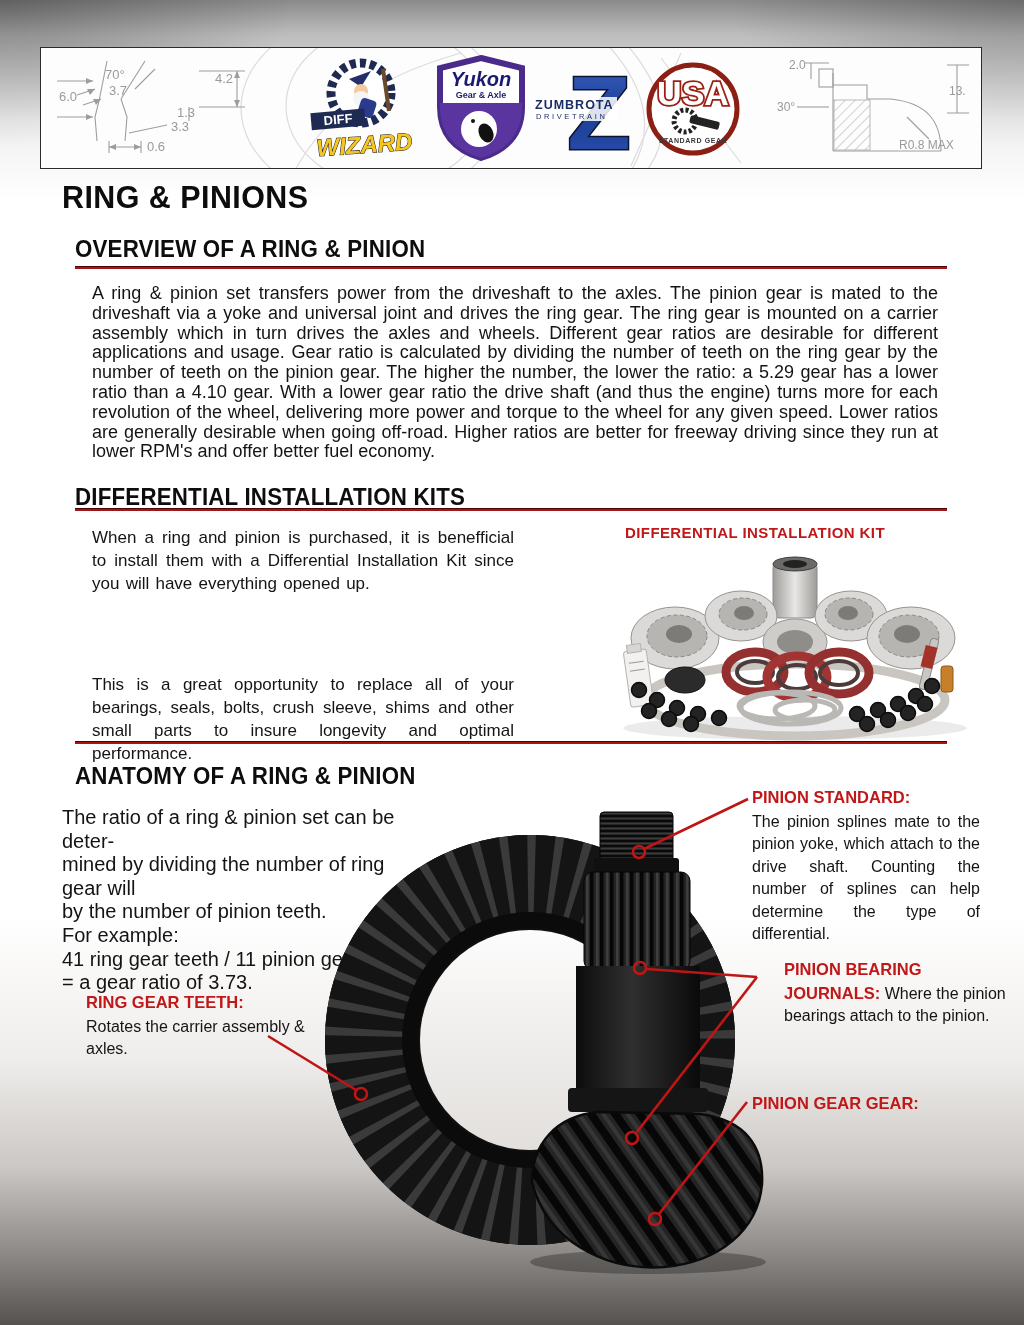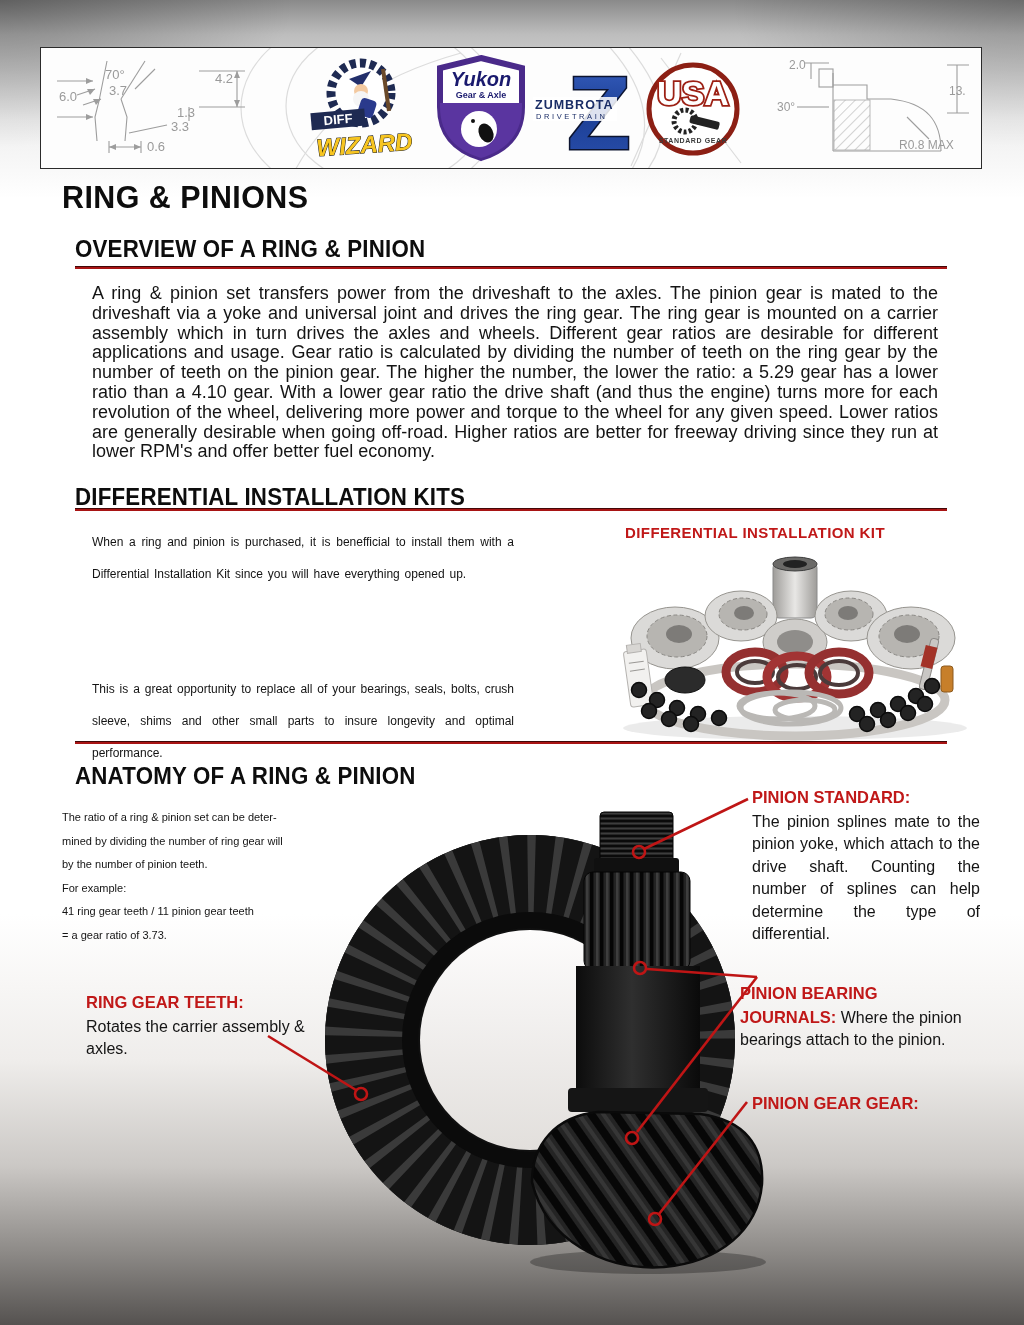--- a/index.html
+++ b/index.html
@@ -29,22 +29,22 @@
     transform:scaleX(.98);transform-origin:left top;white-space:nowrap;
   }
   .h2{
     font-size:23px;font-weight:bold;letter-spacing:.2px;color:#0d0d0d;
     transform:scaleX(.97);transform-origin:left top;white-space:nowrap;
   }
   .rule{left:75px;width:872px;height:3px;background:#a81414;border-top:1px solid #420808;box-sizing:border-box;}
 
   
   .body-text{font-size:18px;line-height:19.8px;text-align:justify;color:#141414;}
-  .col-text{font-size:12px;line-height:32px;text-align:justify;color:#141414;word-spacing:1.5px;}
-  .intro{font-size:11px;line-height:23.6px;color:#141414;}
+  .col-text{font-size:17px;line-height:23px;text-align:justify;color:#141414;word-spacing:1.5px;}
+  .intro{font-size:20px;line-height:23.6px;color:#141414;}
   .intro span{display:block;}
   .kit-label{font-size:15px;font-weight:bold;color:#c01818;text-align:center;letter-spacing:.4px;}
 
   .callout{font-size:16px;line-height:22.5px;color:#141414;}
   .callout .lbl{color:#c01818;font-weight:bold;font-size:16.5px;}
   .callout .lbl-block{display:block;margin-bottom:2px;}
   .callout.just{text-align:justify;}
 </style>
 </head>
 <body>
@@ -373,21 +373,21 @@
   <div class="abs callout" style="left:86px;top:991px;width:242px;">
     <span class="lbl lbl-block">RING GEAR TEETH:</span>
     <span>Rotates the carrier assembly &amp; axles.</span>
   </div>
 
   <div class="abs callout just" style="left:752px;top:786px;width:228px;">
     <span class="lbl lbl-block">PINION STANDARD:</span>
     <span>The pinion splines mate to the pinion yoke, which attach to the drive shaft. Counting the number of splines can help determine the type of differential.</span>
   </div>
 
-  <div class="abs callout" style="left:740px;top:958px;width:234px;margin-top:24px;">
+  <div class="abs callout" style="left:784px;top:958px;width:234px;">
     <span class="lbl">PINION BEARING JOURNALS:</span><span> Where the pinion bearings attach to the pinion.</span>
   </div>
 
   <div class="abs callout just" style="left:752px;top:1092px;width:228px;">
     <span class="lbl lbl-block">PINION GEAR GEAR:</span>
   </div>
 
 </div>
 
 </body></html>

